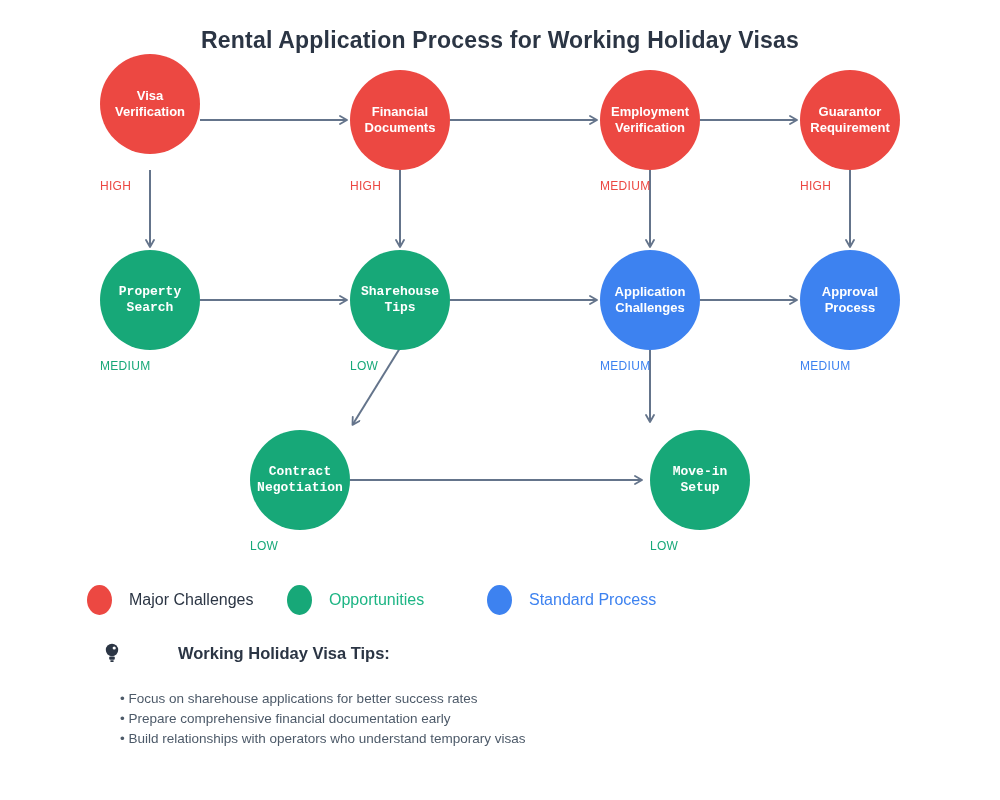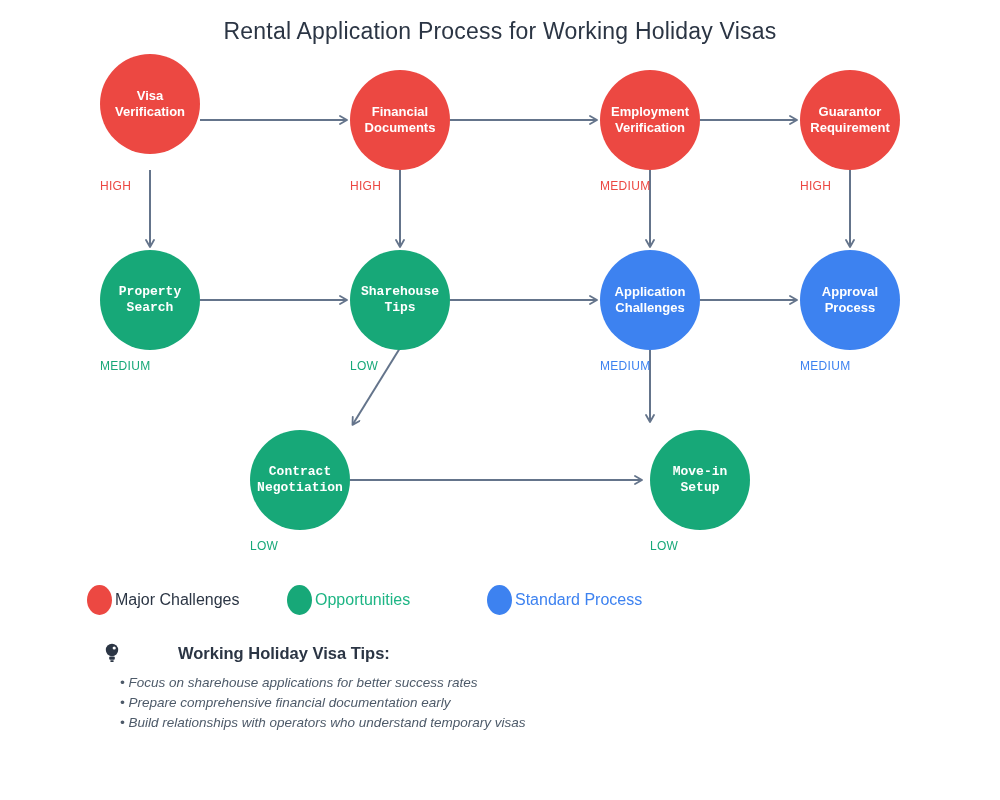--- a/index.html
+++ b/index.html
@@ -4,22 +4,22 @@
 <style>
   :root{
     --c-red:#ec4842; --c-green:#17a878; --c-blue:#3d82f0;
     --c-arrow:#64748b; --c-dark:#2b3544; --c-muted:#4d5a69;
   }
   *{margin:0;padding:0;box-sizing:border-box;}
   html,body{background:#fff;}
   body{font-family:"Liberation Sans","DejaVu Sans",sans-serif;}
   .canvas{position:relative;width:1000px;height:800px;background:#ffffff;overflow:hidden;}
 
-  .title{position:absolute;top:18px;left:0;width:1000px;text-align:center;
-    font-size:23px;font-weight:normal;color:var(--c-dark);letter-spacing:0.2px;}
+  .title{position:absolute;top:27px;left:0;width:1000px;text-align:center;
+    font-size:23px;font-weight:bold;color:var(--c-dark);letter-spacing:0.2px;}
 
   .arrow-layer{position:absolute;top:0;left:0;width:1000px;height:570px;}
   .arrow-layer line{stroke:var(--c-arrow);stroke-width:2;}
   .arrow-layer marker path{stroke:var(--c-arrow);fill:none;stroke-width:1.8;
     stroke-linecap:round;stroke-linejoin:round;}
 
   .node{position:absolute;width:100px;height:100px;border-radius:50%;
     display:flex;align-items:center;justify-content:center;text-align:center;
     padding:6px;}
   .node .node-label{color:#ffffff;font-weight:bold;font-size:13px;line-height:1.25;}
@@ -32,31 +32,31 @@
   .priority.red{color:var(--c-red);}
   .priority.green{color:var(--c-green);}
   .priority.blue{color:var(--c-blue);}
 
   .legend{position:absolute;top:585px;left:0;width:1000px;height:30px;}
   .legend-item{position:absolute;top:0;display:flex;align-items:center;}
   .legend-dot{width:25px;height:30px;border-radius:50%;flex:0 0 auto;}
   .legend-dot.red{background:var(--c-red);}
   .legend-dot.green{background:var(--c-green);}
   .legend-dot.blue{background:var(--c-blue);}
-  .legend-label{margin-left:3px;font-size:16px;}
+  .legend-label{margin-left:17px;font-size:16px;}
   .legend-label.dark{color:var(--c-dark);}
   .legend-label.green{color:#1db584;}
   .legend-label.blue{color:var(--c-blue);}
 
   .tips{position:absolute;left:103px;top:642px;width:700px;}
   .tips-header{display:flex;align-items:center;gap:48px;}
   .tips-icon{width:18px;height:22px;margin-right:9px;flex:0 0 auto;}
   .tips-icon svg{display:block;}
   .tips-heading{font-size:16.5px;font-weight:bold;color:var(--c-dark);}
-  .tips-list{margin-top:9px;margin-left:17px;font-style:italic;}
+  .tips-list{margin-top:25px;margin-left:17px;}
   .tip-item{font-size:13.5px;line-height:20px;color:var(--c-muted);}
   .tip-item::before{content:"• ";color:var(--c-muted);}
 </style>
 </head>
 <body>
 
 <div class="canvas">
 
   <div class="title">Rental Application Process for Working Holiday Visas</div>
 

